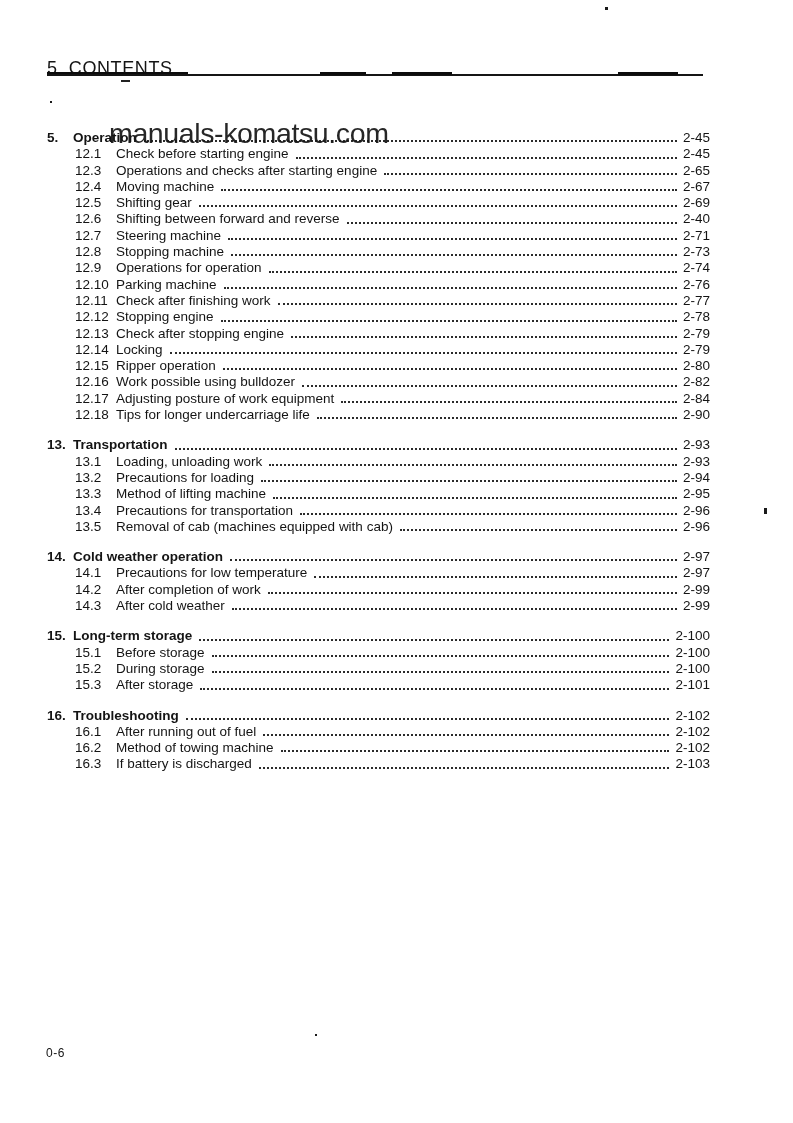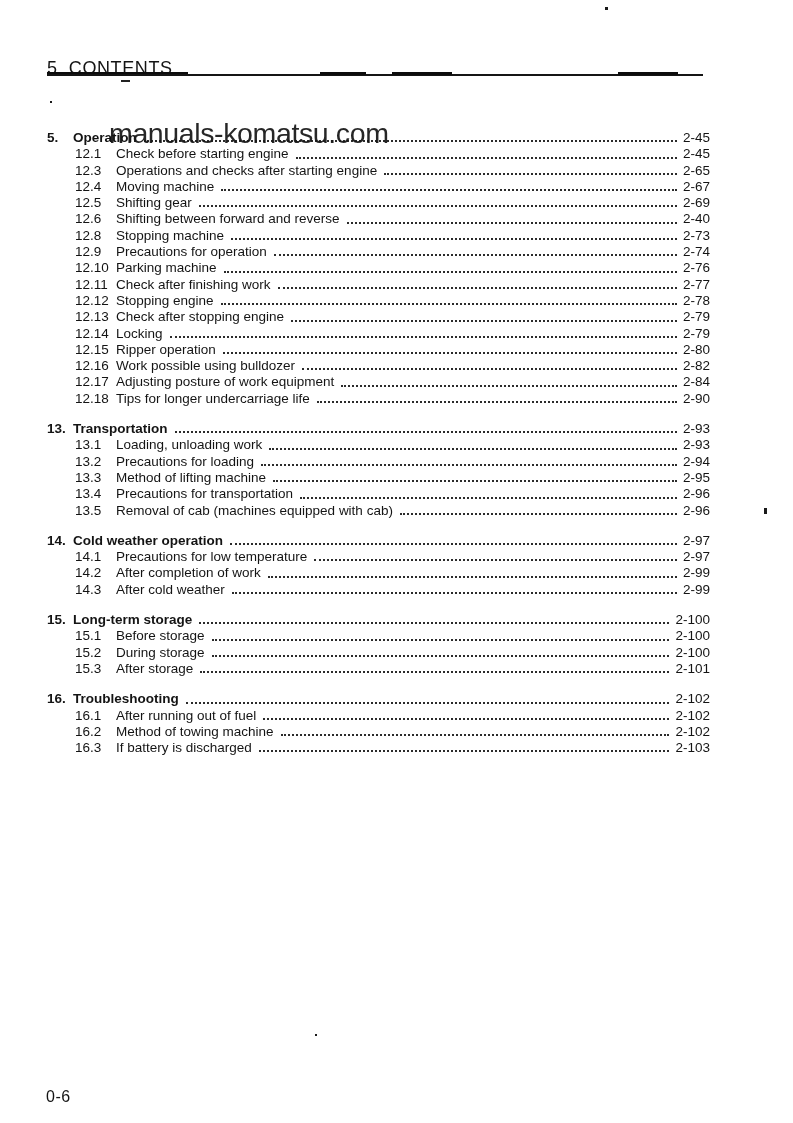--- a/index.html
+++ b/index.html
@@ -57,22 +57,22 @@
     flex:1 1 auto;
     align-self:flex-end;
     border-bottom:2px dotted #2b2b2b;
     margin:0 6px 0 7px;
     transform:translateY(-4px);
     min-width:12px;
   }
   .pg{flex:none;white-space:nowrap;text-align:right;}
   
   .footer-page-number{
-    position:absolute;left:46px;top:1088px;
-    font-size:16px;letter-spacing:0.5px;
+    position:absolute;left:46px;top:1046px;
+    font-size:12px;letter-spacing:0.5px;
   }
   
   .speck{position:absolute;background:#1a1a1a;}
   .speck.s1{left:605px;top:7px;width:3px;height:3px;}
   .speck.s2{left:50px;top:101px;width:2px;height:2px;}
   .speck.s3{left:764px;top:508px;width:3px;height:6px;}
   .speck.s4{left:315px;top:1034px;width:2px;height:2px;}
 </style>
 </head>
 <body>
@@ -121,28 +121,34 @@
           <span class="dots"></span>
           <span class="pg">2-69</span>
         </div>
         <div class="toc-row item">
           <span class="item-num">12.6</span>
           <span class="item-title">Shifting between forward and reverse</span>
           <span class="dots"></span>
           <span class="pg">2-40</span>
         </div>
         <div class="toc-row item">
+          <span class="item-num">12.7</span>
+          <span class="item-title">Steering machine</span>
+          <span class="dots"></span>
+          <span class="pg">2-71</span>
+        </div>
+        <div class="toc-row item">
           <span class="item-num">12.8</span>
           <span class="item-title">Stopping machine</span>
           <span class="dots"></span>
           <span class="pg">2-73</span>
         </div>
         <div class="toc-row item">
           <span class="item-num">12.9</span>
-          <span class="item-title">Precautions for operation</span>
+          <span class="item-title">Operations for operation</span>
           <span class="dots"></span>
           <span class="pg">2-74</span>
         </div>
         <div class="toc-row item">
           <span class="item-num">12.10</span>
           <span class="item-title">Parking machine</span>
           <span class="dots"></span>
           <span class="pg">2-76</span>
         </div>
         <div class="toc-row item">

